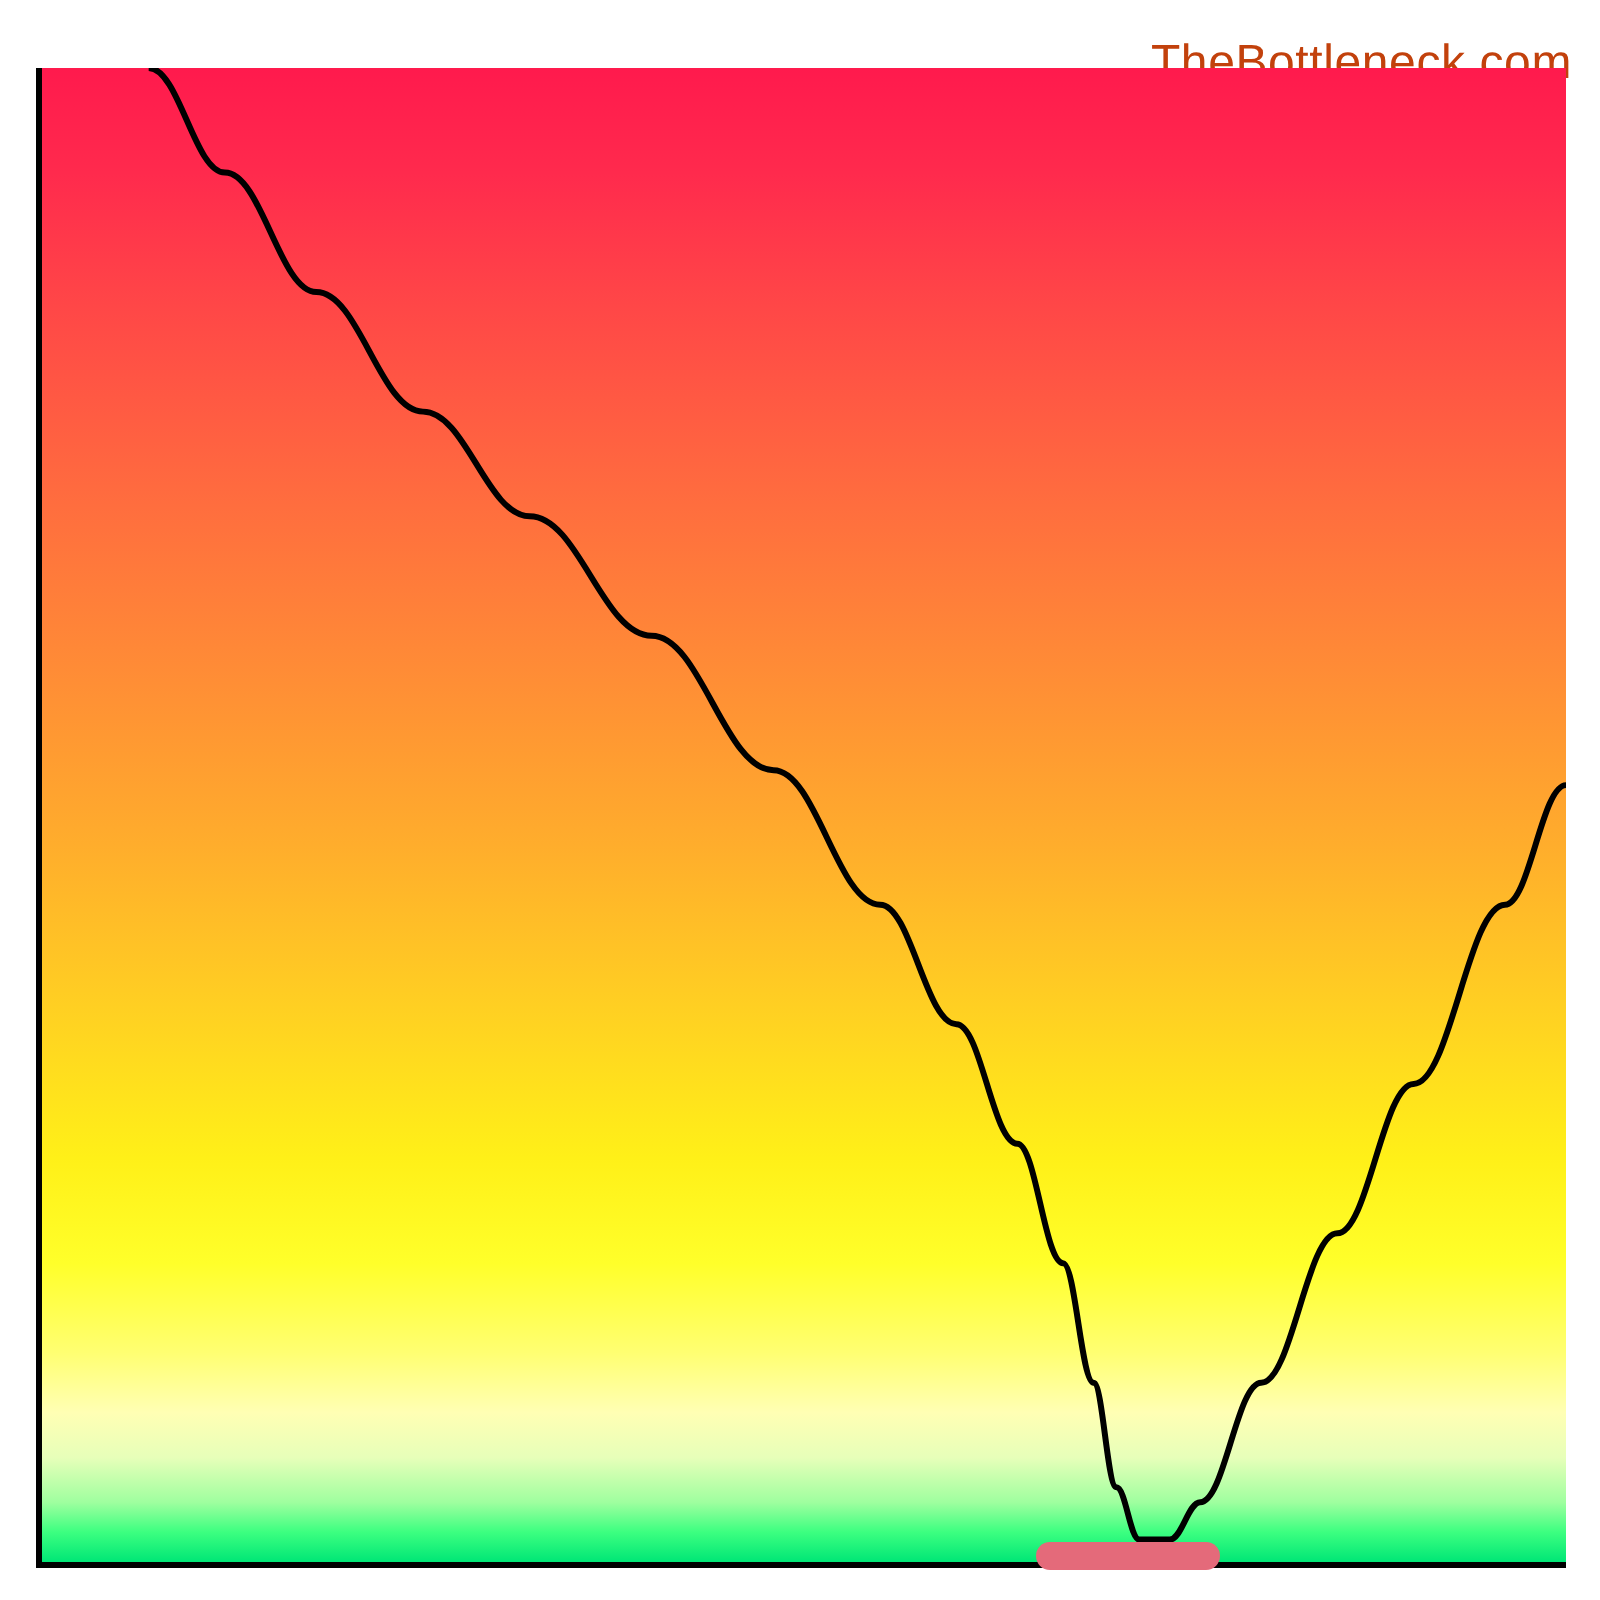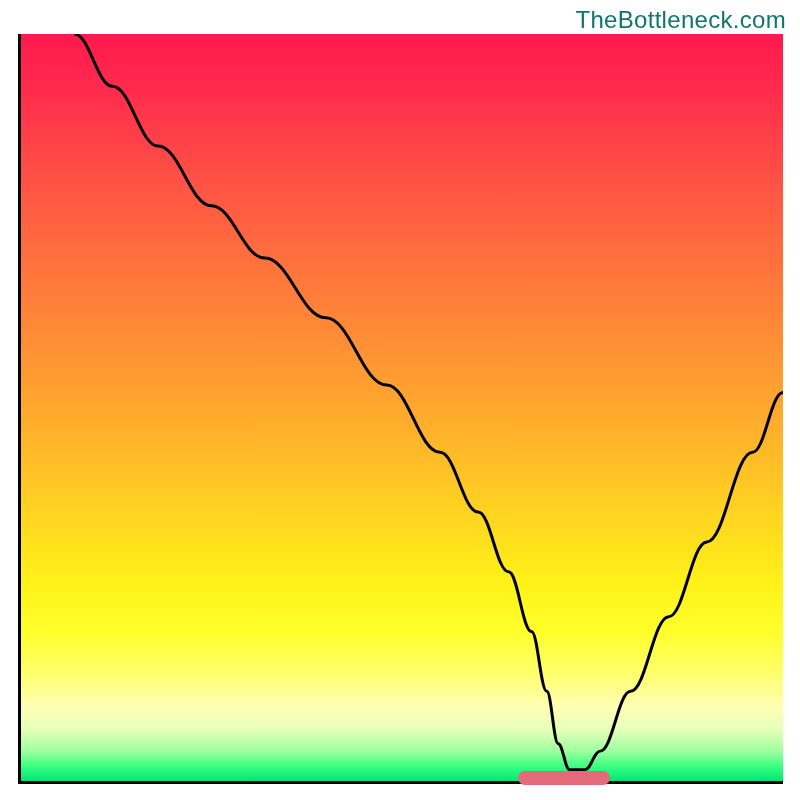--- a/index.html
+++ b/index.html
@@ -6,23 +6,23 @@
   body {
     width: 800px;
     height: 800px;
     background: #fff;
     position: relative;
     font-family: Arial, Helvetica, sans-serif;
     overflow: hidden;
   }
   .watermark {
     position: absolute;
-    top: 6px;
+    top: 18px;
     right: 14px;
-    color: #0f766e;
+    color: #c2410c;
     font-size: 24px;
     font-weight: 400;
     letter-spacing: 0.3px;
   }
   .plot {
     position: absolute;
     left: 18px;
     top: 34px;
     width: 765px;
     height: 750px;

